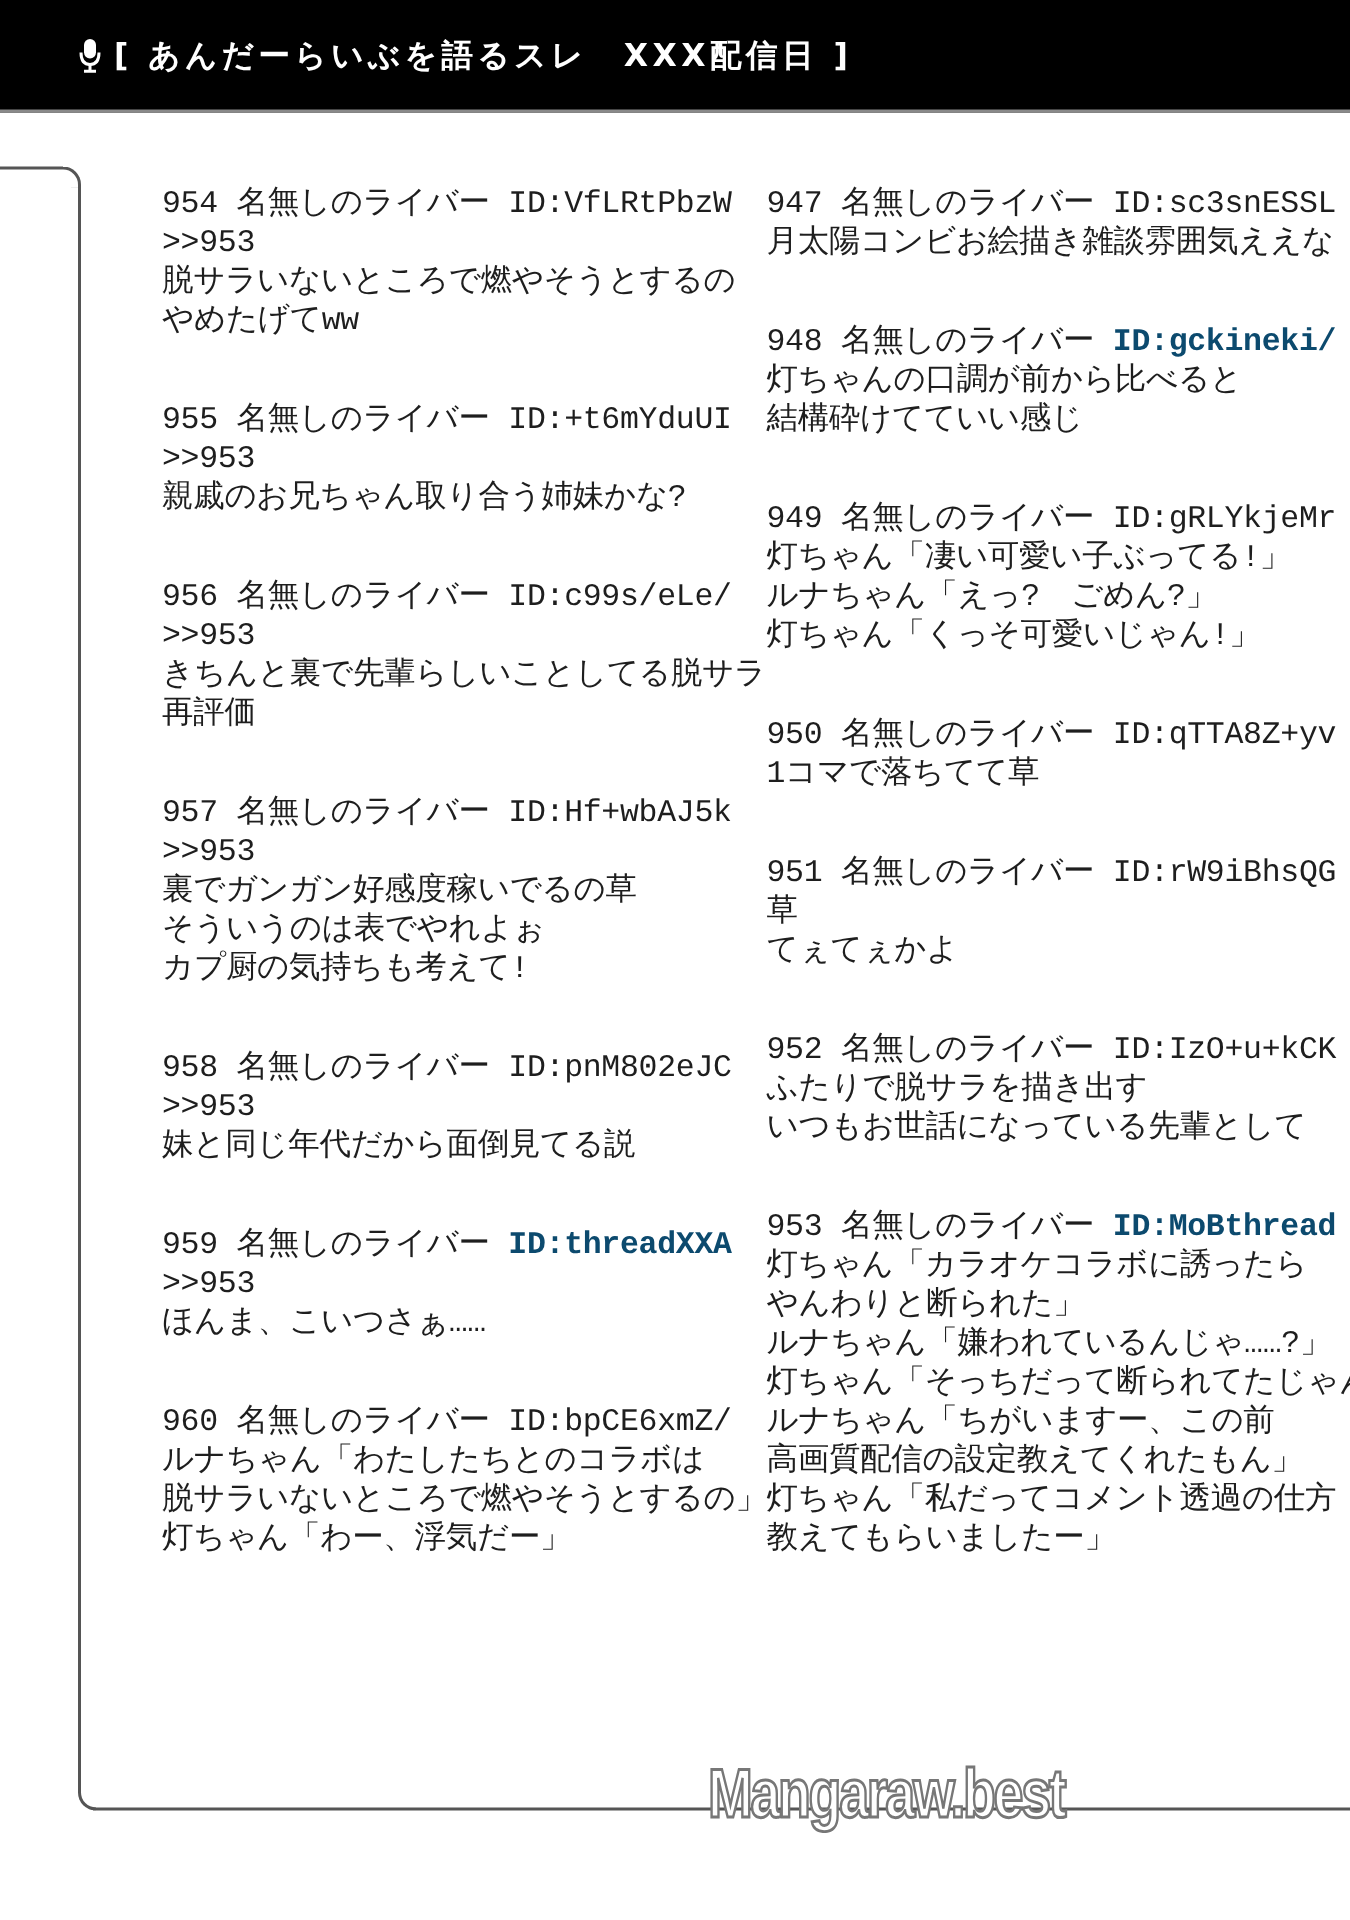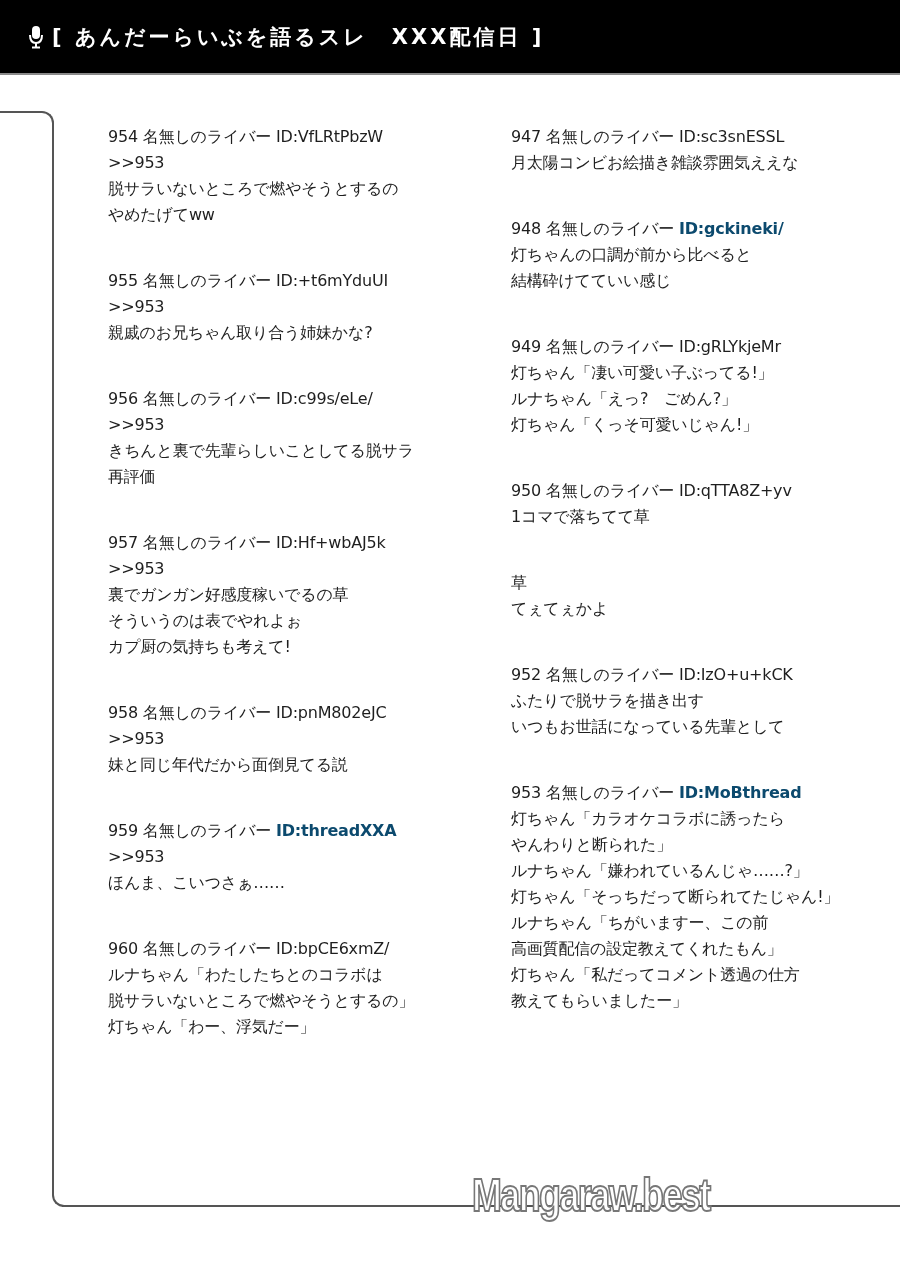--- a/index.html
+++ b/index.html
@@ -2,21 +2,21 @@
 <html><head>
   <meta charset="utf-8">
   <style>
     * { box-sizing: border-box; margin: 0; padding: 0; }
     html, body { width: 900px; height: 1280px; background: #ffffff; overflow: hidden; }
     body { position: relative; font-family: "DejaVu Sans", "Liberation Sans", sans-serif; color: #1e1e1e; }
 
     .header-bar {
       position: absolute; left: 0; top: 0; width: 900px; height: 75px;
       background: #000000; border-bottom: 2px solid #8a8a8a;
-      display: flex; align-items: center; padding-left: 28px;
+      display: flex; align-items: center; padding-left: 52px;
     }
     .mic-icon { width: 16px; height: 24px; margin-right: 8px; display: inline-block; }
     .header-title {
       color: #ffffff; font-size: 21px; font-weight: bold; letter-spacing: 3px;
       white-space: pre;
     }
 
     .frame-top {
       position: absolute; left: 0; top: 111px; width: 42px; height: 0;
       border-top: 2px solid #555555;
@@ -34,21 +34,21 @@
     .frame-bottom {
       position: absolute; left: 62px; top: 1205px; width: 838px; height: 0;
       border-top: 2px solid #555555;
     }
 
     .column { position: absolute; top: 124px; width: 380px; }
     .col-left { left: 108px; }
     .col-right { left: 511px; }
 
     .post { margin-bottom: 40px; }
-    .line { font-size: 16px; line-height: 26px; height: 26px; white-space: nowrap; letter-spacing: -0.2px; }
+    .line { font-size: 21px; line-height: 26px; height: 26px; white-space: nowrap; letter-spacing: -0.2px; font-family: Liberation Mono, monospace; }
     .post-header .id-bold { font-weight: bold; color: #0c4a6e; }
 
     .watermark {
       position: absolute; left: 472px; top: 1168px;
       font-family: "Liberation Sans", sans-serif; font-weight: bold; font-size: 46px;
       letter-spacing: -2px; color: #ffffff;
       -webkit-text-stroke: 2px #777777;
       transform: scaleX(0.78); transform-origin: left top;
     }
   </style>
@@ -129,20 +129,21 @@
     <div class="line post-header"><span>949</span> <span>名無しのライバー</span> <span>ID:gRLYkjeMr</span></div>
     <div class="line">灯ちゃん「凄い可愛い子ぶってる!」</div>
     <div class="line">ルナちゃん「えっ?　ごめん?」</div>
     <div class="line">灯ちゃん「くっそ可愛いじゃん!」</div>
   </div>
   <div class="post">
     <div class="line post-header"><span>950</span> <span>名無しのライバー</span> <span>ID:qTTA8Z+yv</span></div>
     <div class="line">1コマで落ちてて草</div>
   </div>
   <div class="post">
+    <div class="line post-header"><span>951</span> <span>名無しのライバー</span> <span>ID:rW9iBhsQG</span></div>
     <div class="line">草</div>
     <div class="line">てぇてぇかよ</div>
   </div>
   <div class="post">
     <div class="line post-header"><span>952</span> <span>名無しのライバー</span> <span>ID:IzO+u+kCK</span></div>
     <div class="line">ふたりで脱サラを描き出す</div>
     <div class="line">いつもお世話になっている先輩として</div>
   </div>
   <div class="post">
     <div class="line post-header"><span>953</span> <span>名無しのライバー</span> <span class="id-bold">ID:MoBthread</span></div>

